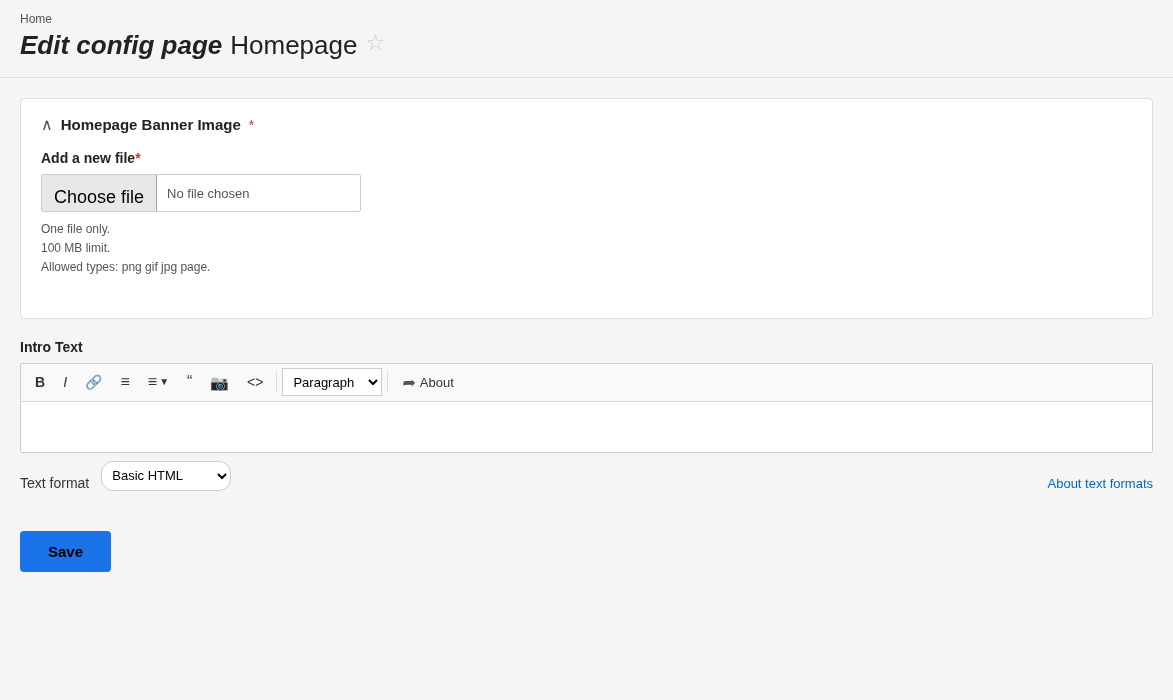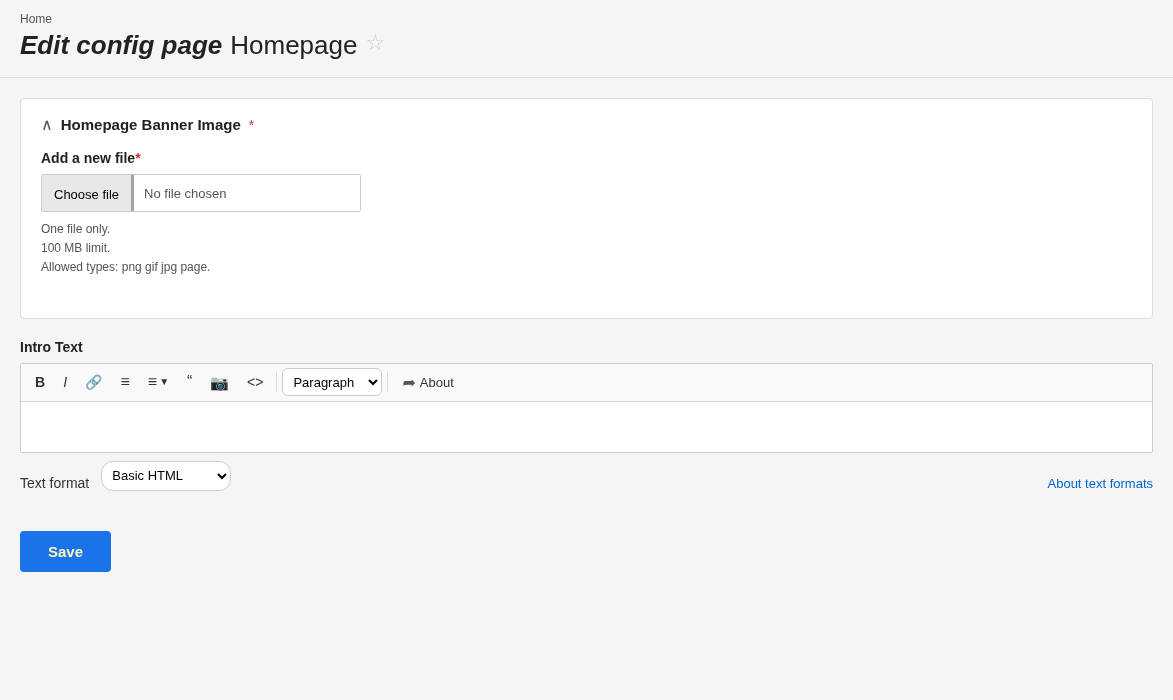--- a/index.html
+++ b/index.html
@@ -98,23 +98,23 @@
       background: #fff;
       width: 320px;
       height: 38px;
       border-radius: 2px;
       overflow: hidden;
     }
 
     .choose-file-btn {
       background: #e8e8e8;
       border: none;
-      border-right: 3px solid #a3a3a3;
+      border-right: 1px solid #a3a3a3;
       padding: 12px 12px;
-      font-size: 13px;
+      font-size: 18px;
       cursor: pointer;
       height: 100%;
       white-space: nowrap;
     }
 
     .no-file-text {
       padding: 0 10px;
       font-size: 13px;
       color: #555;
     }
@@ -186,21 +186,21 @@
       width: 1px;
       height: 20px;
       background: #ddd;
       margin: 0 3px;
     }
 
     .paragraph-select {
       height: 28px;
       border: 1px solid #ccc;
       background: #fff;
-      border-radius: 6px;
+      border-radius: 0;
       font-size: 13px;
       padding: 0 6px;
       cursor: pointer;
       min-width: 100px;
     }
 
     .source-btn {
       display: flex;
       align-items: center;
       gap: 4px;
@@ -252,21 +252,21 @@
     .about-link {
       margin-left: auto;
       font-size: 13px;
       color: #0066cc;
       text-decoration: none;
       cursor: pointer;
     }
 
     .save-btn {
       background: #1a73e8;
-      color: #fef9c3;
+      color: #000000;
       border: none;
       padding: 12px 28px;
       font-size: 15px;
       font-weight: bold;
       border-radius: 4px;
       cursor: pointer;
       margin-top: 20px;
     }
   </style>
 </head>

